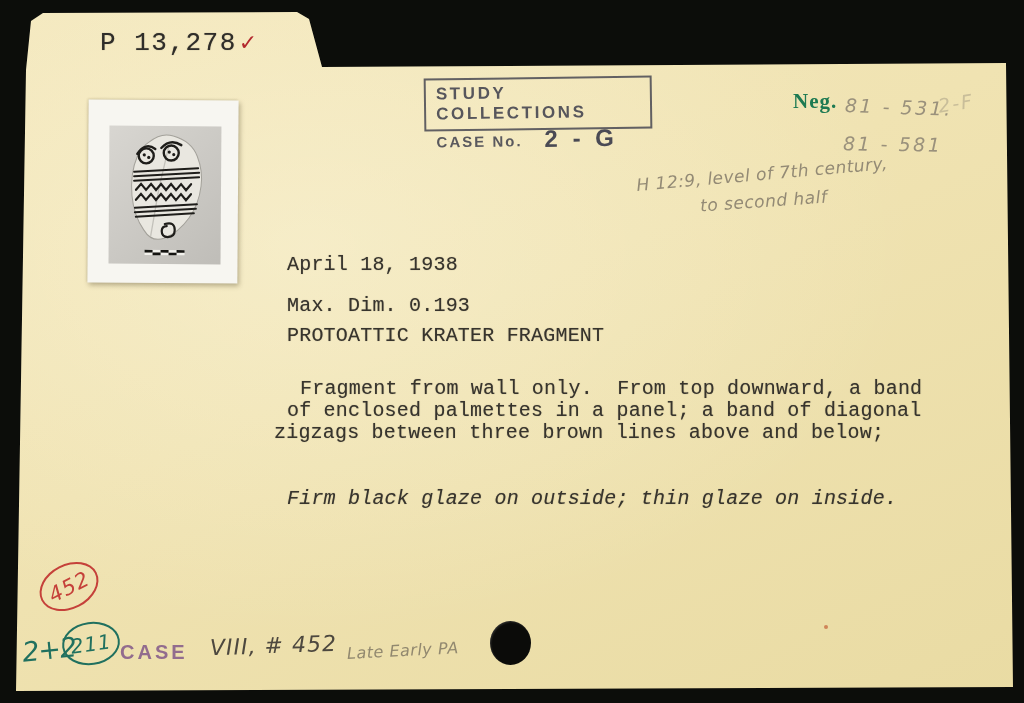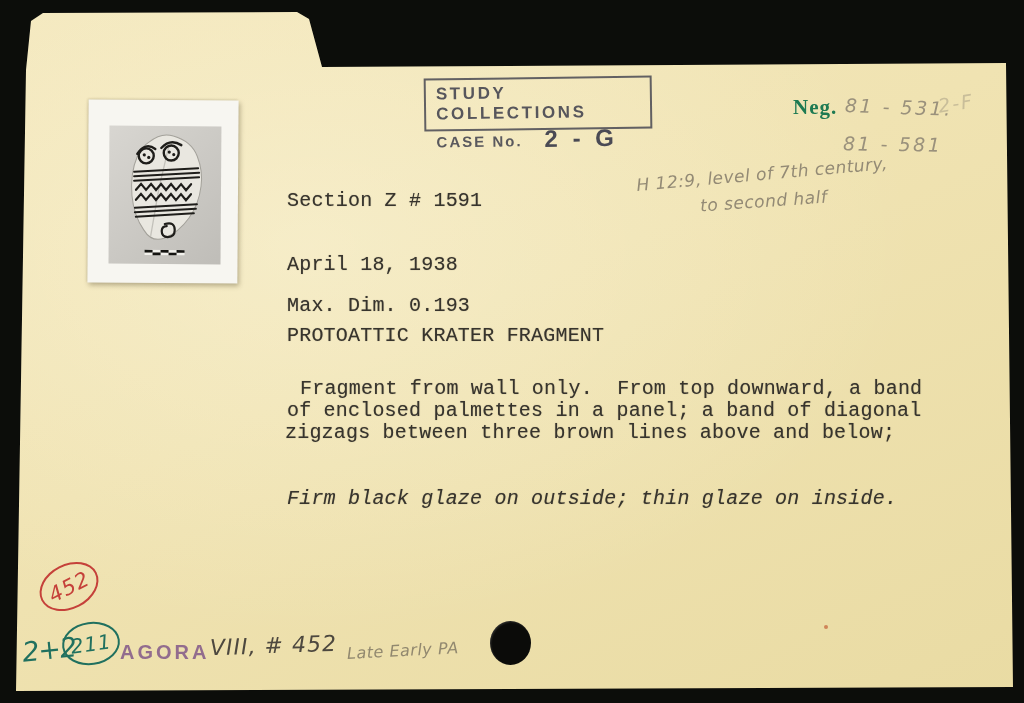--- a/index.html
+++ b/index.html
@@ -52,41 +52,41 @@
     transform: rotate(-0.8deg);
     padding:4px 10px 0 10px;
     color:#4a4a54;
   }
   .stamp-line1 { font-size:17px; font-weight:600; letter-spacing:2.6px; opacity:0.92; }
   .stamp-line2 { display:flex; align-items:baseline; margin-top:1px; }
   .stamp-case-label { font-size:15px; font-weight:600; letter-spacing:2px; opacity:0.9; }
   .stamp-case-value { font-size:24px; font-weight:700; letter-spacing:4px; margin-left:22px; transform:translateY(1px); }
 
   .neg-label {
-    left:793px; top:95px;
+    left:793px; top:89px;
     font-family:"Liberation Serif", serif;
     font-weight:bold; font-size:21px; color:#1e7a52; letter-spacing:1px;
   }
   .pencil { font-family:"DejaVu Sans", sans-serif; font-style:italic; color:#9a917c; }
   .neg-num1 { left:845px; top:96px; font-size:19px; letter-spacing:2.5px; transform:rotate(2deg); }
   .neg-extra { left:938px; top:92px; font-size:19px; letter-spacing:2px; transform:rotate(-9deg); opacity:0.45; }
   .neg-num2 { left:843px; top:133px; font-size:19px; letter-spacing:2.5px; transform:rotate(1deg); }
 
   .hand-note1 { left:636px; top:164px; font-size:17px; color:#938a75; transform:rotate(-5deg); letter-spacing:0.5px; }
   .hand-note2 { left:700px; top:191px; font-size:17px; color:#938a75; transform:rotate(-4deg); letter-spacing:0.5px; }
 
   
   .l-section     { left:287px; top:189px; }
   .l-provenance  { left:287px; top:211px; }
   .l-date        { left:287px; top:253px; }
   .l-dim         { left:287px; top:294px; }
   .l-title       { left:287px; top:324px; }
   .l-desc0       { left:300px; top:377px; }
   .l-desc1       { left:287px; top:399px; }
-  .l-desc2       { left:285px; top:421px; }
+  .l-desc2       { left:274px; top:421px; }
   .l-desc3       { left:287px; top:446px; }
   .l-glaze       { left:287px; top:487px;font-style:italic; }
 
   
   .red-circle {
     left:38px; top:564px; width:62px; height:45px;
     border:2.5px solid #c5413a; border-radius:50%;
     transform:rotate(-27deg);
     display:flex; align-items:center; justify-content:center;
     color:#c5413a; font-size:21px; font-style:italic; letter-spacing:1px;
@@ -126,20 +126,21 @@
     box-shadow: inset 1px 1px 2px rgba(255,255,255,0.15);
   }
   .stain-dot { left:824px; top:625px; width:4px; height:4px; border-radius:50%;
     background:#c0542e; opacity:0.65; }
 </style>
 </head>
 <body>
 
 <div class="card">
 
+  <div class="abs catalog"><span>P 13,278</span><span class="checkmark">✓</span></div>
 
   <div class="abs photo-print">
     <div class="photo-inner">
       <svg viewBox="0 0 112 138">
 
         <path d="M40 16 Q52 6 64 10 Q82 15 88 30 Q94 45 92 60 Q90 78 80 92 Q70 106 56 112 Q43 117 35 104 Q25 90 23 70 Q21 47 28 31 Q32 21 40 16 Z" fill="#e9e7e0" stroke="#a3a19a" stroke-width="1"></path>
 
         <path d="M60 18 L50 62 L42 110" fill="none" stroke="#c3c1ba" stroke-width="1.3"></path>
         <g stroke="#1e1d1a" fill="none" stroke-linecap="round">
 
@@ -188,36 +189,35 @@
   </div>
 
   <div class="abs neg-label">Neg.</div>
   <div class="abs pencil neg-num1">81 - 531.</div>
   <div class="abs pencil neg-extra">2-F</div>
   <div class="abs pencil neg-num2">81 - 581</div>
 
   <div class="abs pencil hand-note1">H 12:9, level of 7th century,</div>
   <div class="abs pencil hand-note2">to second half</div>
 
-  <div class="abs typed l-section">Section Z # 1591</div>
   <div class="abs typed l-date">April 18, 1938</div>
   <div class="abs typed l-dim">Max. Dim. 0.193</div>
   <div class="abs typed l-title">PROTOATTIC KRATER FRAGMENT</div>
   <div class="abs typed l-desc0">Fragment from wall only.  From top downward, a band</div>
   <div class="abs typed l-desc1">of enclosed palmettes in a panel; a band of diagonal</div>
   <div class="abs typed l-desc2">zigzags between three brown lines above and below;</div>
   <div class="abs typed l-glaze">Firm black glaze on outside; thin glaze on inside.</div>
 
   <div class="abs red-circle">
       <span>452</span>
     </div>
   <div class="abs teal-prefix">2+2</div>
   <div class="abs teal-circle">
       <span>211</span>
     </div>
-  <div class="abs agora-stamp">AGORA</div>
+  <div class="abs agora-stamp">CASE</div>
   <div class="abs agora-ref">VIII, # 452</div>
   <div class="abs pencil-period">Late Early PA</div>
 
   <div class="abs hole-punch"></div>
   <div class="abs stain-dot"></div>
 
 </div>
 
 </body></html>

